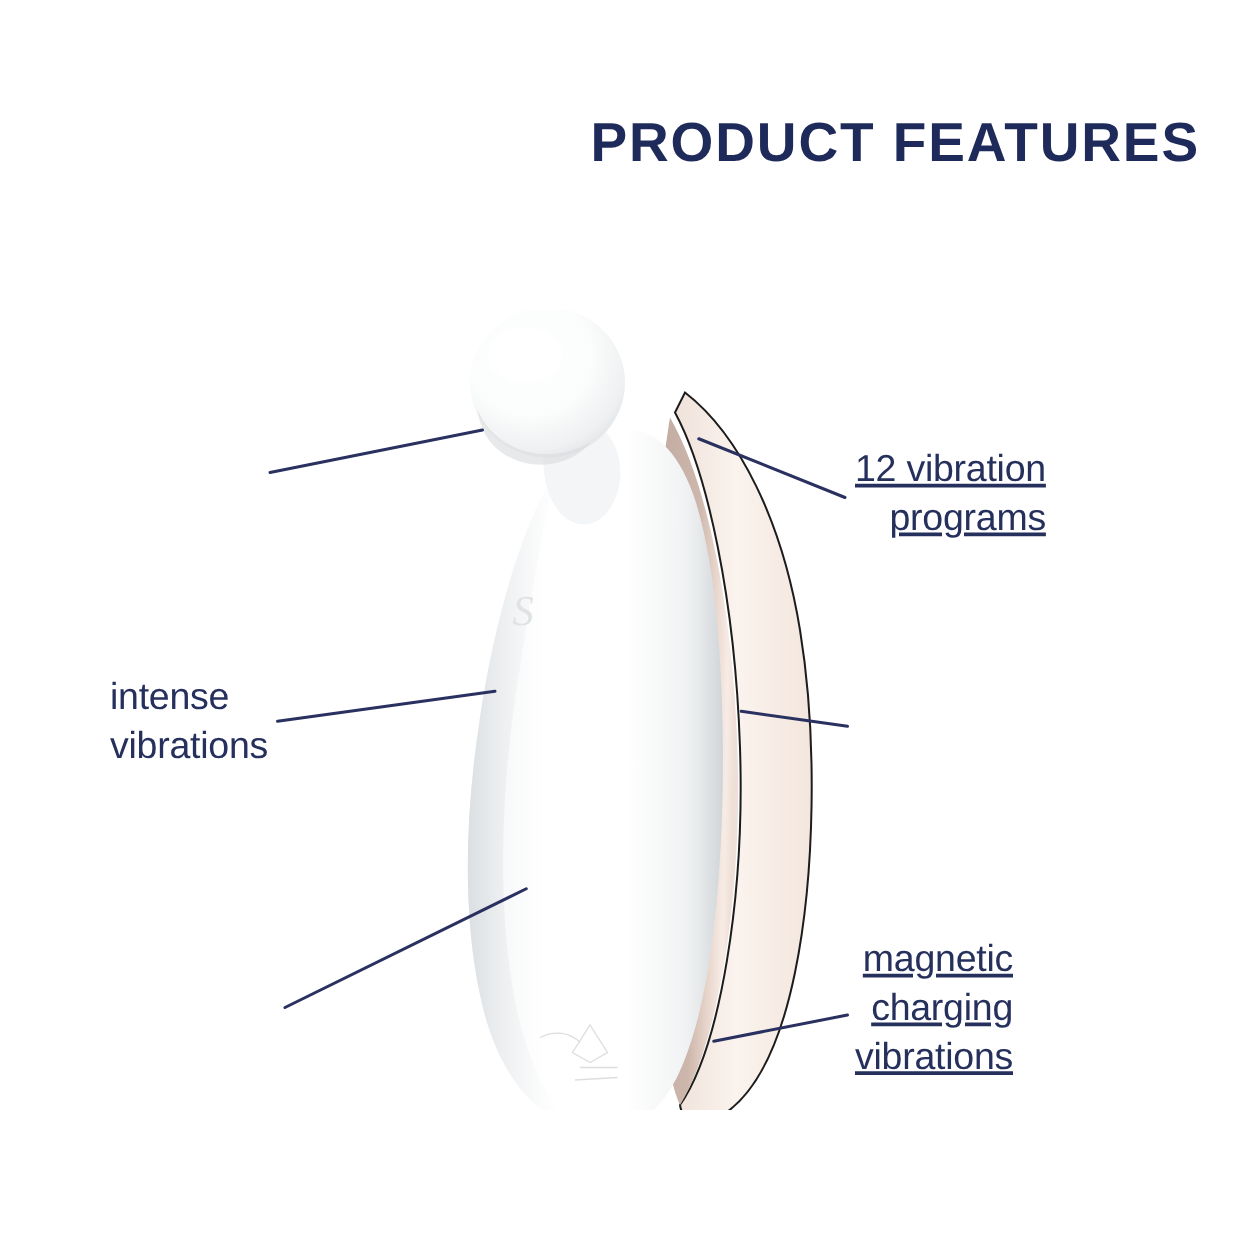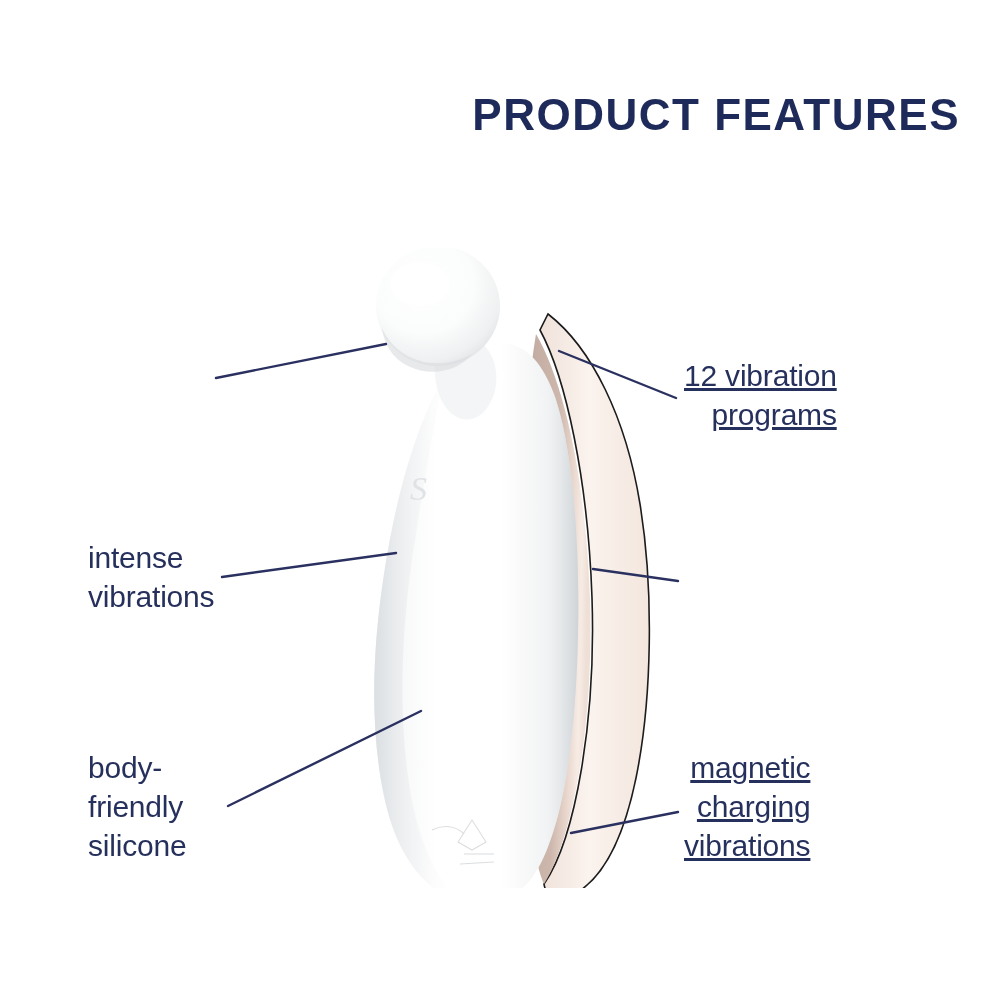--- a/index.html
+++ b/index.html
@@ -204,22 +204,19 @@
     <line x1="216" y1="378" x2="386" y2="344" stroke="#2a3160" stroke-width="2.4" stroke-linecap="round"></line>
     <line x1="222" y1="577" x2="396" y2="553" stroke="#2a3160" stroke-width="2.4" stroke-linecap="round"></line>
     <line x1="228" y1="806" x2="421" y2="711" stroke="#2a3160" stroke-width="2.4" stroke-linecap="round"></line>
     <line x1="559" y1="351" x2="676" y2="398" stroke="#2a3160" stroke-width="2.4" stroke-linecap="round"></line>
     <line x1="593" y1="569" x2="678" y2="581" stroke="#2a3160" stroke-width="2.4" stroke-linecap="round"></line>
     <line x1="571" y1="833" x2="678" y2="812" stroke="#2a3160" stroke-width="2.4" stroke-linecap="round"></line>
   </svg>
 
   <div class="callout left" id="callout-1">intense
 vibrations</div>
-  <div class="callout left" id="callout-2">body-
-friendly
-silicone</div>
   <div class="callout right" id="callout-3">12 vibration
 programs</div>
   <div class="callout right" id="callout-5">magnetic
 charging
 vibrations</div>
 
 </div>
 
 </body></html>

